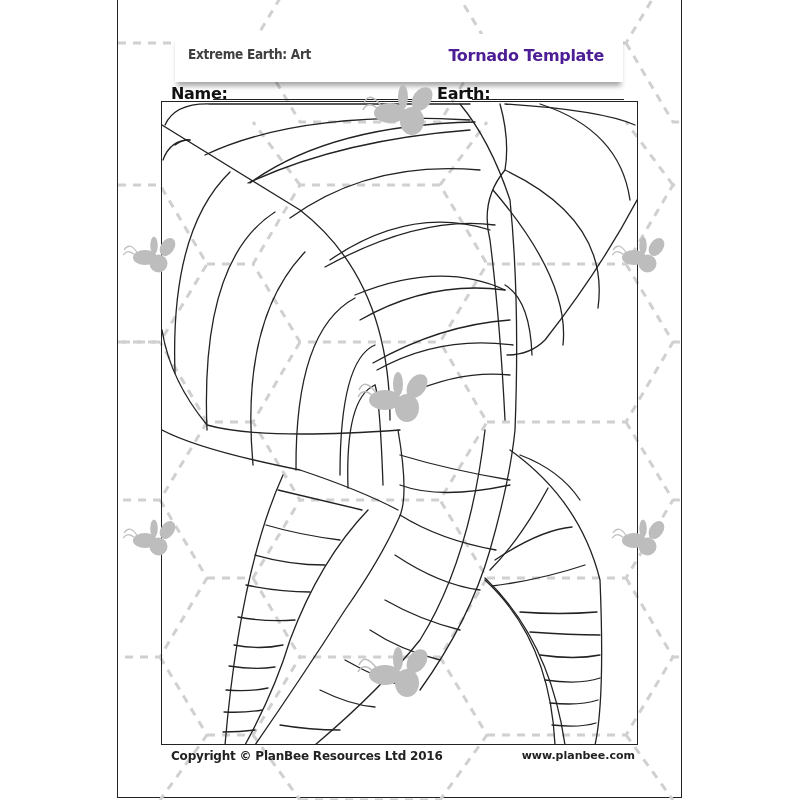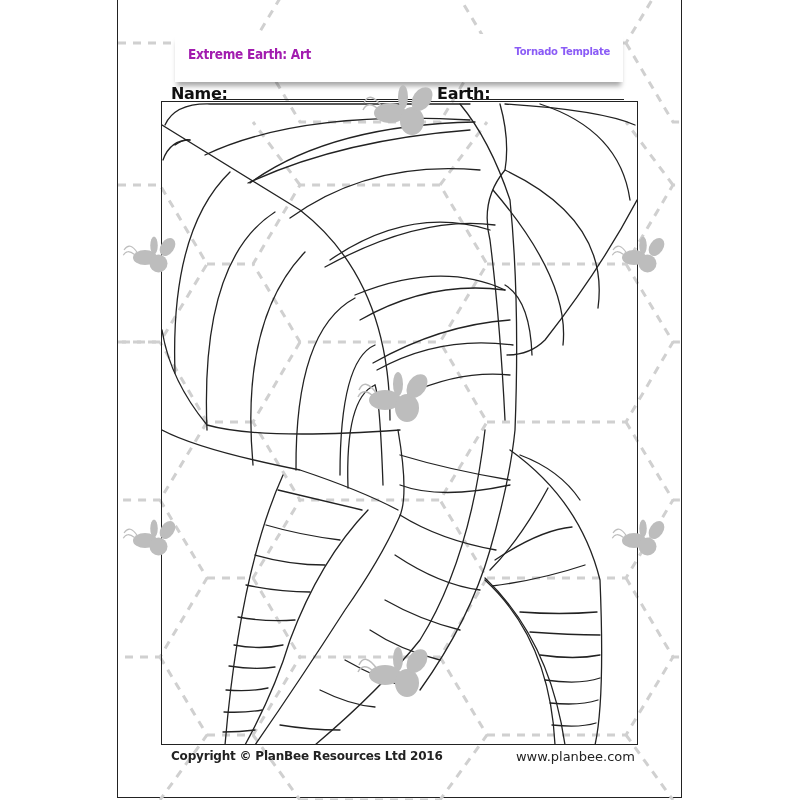--- a/index.html
+++ b/index.html
@@ -1,27 +1,27 @@
 <!DOCTYPE html>
 <html><head>
 <meta charset="utf-8">
 <style>
   html, body { margin:0; padding:0; background:#ffffff; }
   body { width:800px; height:800px; position:relative; overflow:hidden; font-family:"DejaVu Sans", sans-serif; }
   .page { position:absolute; left:117px; top:0; width:565px; height:798px; border:1.5px solid #222; border-top:none; box-sizing:border-box; background:#fff; }
   .bg-pattern { position:absolute; left:0; top:0; width:800px; height:800px; pointer-events:none; }
   .title-box { position:absolute; left:175px; top:34px; width:448px; height:48px; background:#fff; box-shadow: 0 6px 5px -2px rgba(0,0,0,0.35); }
-  .title-left { position:absolute; left:188px; top:46px; font-size:13.5px; font-weight:bold; color:#a21caf; font-family:"DejaVu Sans Condensed","DejaVu Sans", sans-serif; letter-spacing:-0.3px; }
-  .title-right { position:absolute; right:190px; top:46px; font-size:10px; font-weight:bold; color:#8b5cf6; letter-spacing:-0.3px; font-family:"DejaVu Sans", sans-serif; }
+  .title-left { position:absolute; left:188px; top:46px; font-size:13.5px; font-weight:bold; color:#404040; font-family:"DejaVu Sans Condensed","DejaVu Sans", sans-serif; letter-spacing:-0.3px; }
+  .title-right { position:absolute; right:196px; top:46px; font-size:16px; font-weight:bold; color:#4c1d95; letter-spacing:-0.3px; font-family:"DejaVu Sans", sans-serif; }
   .field-label { position:absolute; top:84px; font-size:16px; font-weight:bold; color:#111; letter-spacing:-0.3px; font-family:"DejaVu Sans", sans-serif; }
   .field-line { position:absolute; top:99px; height:0; border-bottom:1.5px solid #222; }
   .frame { position:absolute; left:161px; top:101px; width:477px; height:644px; border:1.5px solid #222; box-sizing:border-box; }
   .drawing { position:absolute; left:0; top:0; width:800px; height:800px; }
   .footer-left { position:absolute; left:171px; top:749px; font-size:12px; font-weight:bold; color:#222; font-family:"DejaVu Sans", sans-serif; letter-spacing:-0.2px; }
-  .footer-right { position:absolute; right:165px; top:749px; font-size:13px; font-weight:normal; color:#222; font-family:"DejaVu Sans", sans-serif; }
+  .footer-right { position:absolute; right:165px; top:749px; font-size:11px; font-weight:bold; color:#222; font-family:"DejaVu Sans", sans-serif; }
   .bee { position:absolute; }
 </style>
 </head>
 <body>
 
 <div class="page"></div>
 
 <svg class="bg-pattern" viewBox="0 0 800 800">
   <g stroke="#d0d0d0" stroke-width="3" stroke-dasharray="8,7" fill="none">
     <path d="M118 43 H253 L300 -35 M253 43 L300 122 H440 L487 43 L440 -35 M487 43 H626 L673 -35 M626 43 L673 122 H682"></path>

